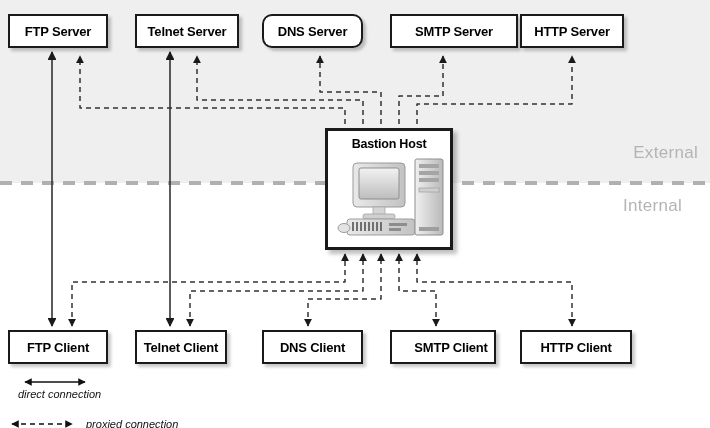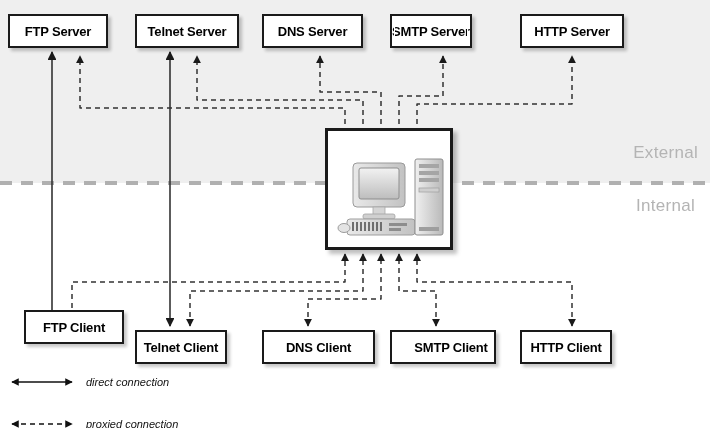--- a/index.html
+++ b/index.html
@@ -62,30 +62,30 @@
 
   
   .zone-label{
     position:absolute;
     font-weight:normal;font-size:17px;
     color:#b4b4b4;
     letter-spacing:0.3px;
     z-index:3;
   }
   #label-external{right:12px;top:143px;}
-  #label-internal{right:15px;top:196px;}
+  #label-internal{right:28px;top:196px;}
 
   
   .legend-row{
     position:absolute;
     display:flex;align-items:center;
     font-style:italic;font-size:11px;color:#111;
     font-family:"Liberation Sans", sans-serif;
   }
-  #legend-direct{left:8px;top:376px;}
+  #legend-direct{left:8px;top:376px;flex-direction:column;}
   #legend-proxied{left:8px;top:402px;margin-top:16px;}
   .legend-text{margin-left:10px;}
 </style>
 </head>
 <body>
 
 <div id="stage">
 
   <div class="band-external"></div>
   <div class="band-internal"></div>
@@ -138,55 +138,56 @@
   </svg>
 
   <div class="node" style="left:135px;top:14px;width:104px;height:34px;">
     <span class="inner-rule"></span>
     <span>Telnet Server</span>
   </div>
   <div class="node" style="left:8px;top:14px;width:100px;height:34px;">
     <span class="inner-rule"></span>
     <span>FTP Server</span>
   </div>
-  <div class="node" style="left:262px;top:14px;width:101px;height:34px;">
+  <div class="node" style="left:262px;top:14px;width:101px;height:34px;border-radius:10px;">
     <span class="inner-rule"></span>
     <span>DNS Server</span>
   </div>
-  <div class="node" style="left:390px;top:14px;width:82px;height:34px;justify-content:center;">
+  <div class="node" style="left:390px;top:14px;width:128px;height:34px;justify-content:center;">
     <span class="inner-rule"></span>
     <span>SMTP Server</span>
   </div>
   <div class="node" style="left:520px;top:14px;width:104px;height:34px;">
     <span class="inner-rule"></span>
     <span>HTTP Server</span>
   </div>
 
-  <div class="node" style="left:8px;top:310px;width:100px;height:34px;margin-left:16px;">
+  <div class="node" style="left:8px;top:330px;width:100px;height:34px;">
     <span class="inner-rule"></span>
     <span>FTP Client</span>
   </div>
   <div class="node" style="left:135px;top:330px;width:92px;height:34px;">
     <span class="inner-rule"></span>
     <span>Telnet Client</span>
   </div>
-  <div class="node" style="left:262px;top:330px;width:113px;height:34px;">
+  <div class="node" style="left:262px;top:330px;width:101px;height:34px;">
     <span class="inner-rule"></span>
     <span>DNS Client</span>
   </div>
   <div class="node" style="left:390px;top:330px;width:106px;height:34px;padding-left:16px;">
     <span class="inner-rule"></span>
     <span>SMTP Client</span>
   </div>
-  <div class="node" style="left:520px;top:330px;width:92px;height:34px;">
+  <div class="node" style="left:520px;top:330px;width:112px;height:34px;">
     <span class="inner-rule"></span>
     <span>HTTP Client</span>
   </div>
 
   <div class="bastion">
+    <div class="bastion-title">Bastion Host</div>
     <svg style="position:absolute;left:9px;top:26px;" width="110" height="88" viewBox="0 0 110 88">
       <defs>
         <linearGradient id="gscreen" x1="0" y1="0" x2="0" y2="1">
           <stop offset="0" stop-color="#f2f2f2"></stop>
             <stop offset="1" stop-color="#bdbdbd"></stop>
         </linearGradient>
         <linearGradient id="gcase" x1="0" y1="0" x2="1" y2="0">
           <stop offset="0" stop-color="#e9e9e9"></stop>
             <stop offset="1" stop-color="#c2c2c2"></stop>
         </linearGradient>

